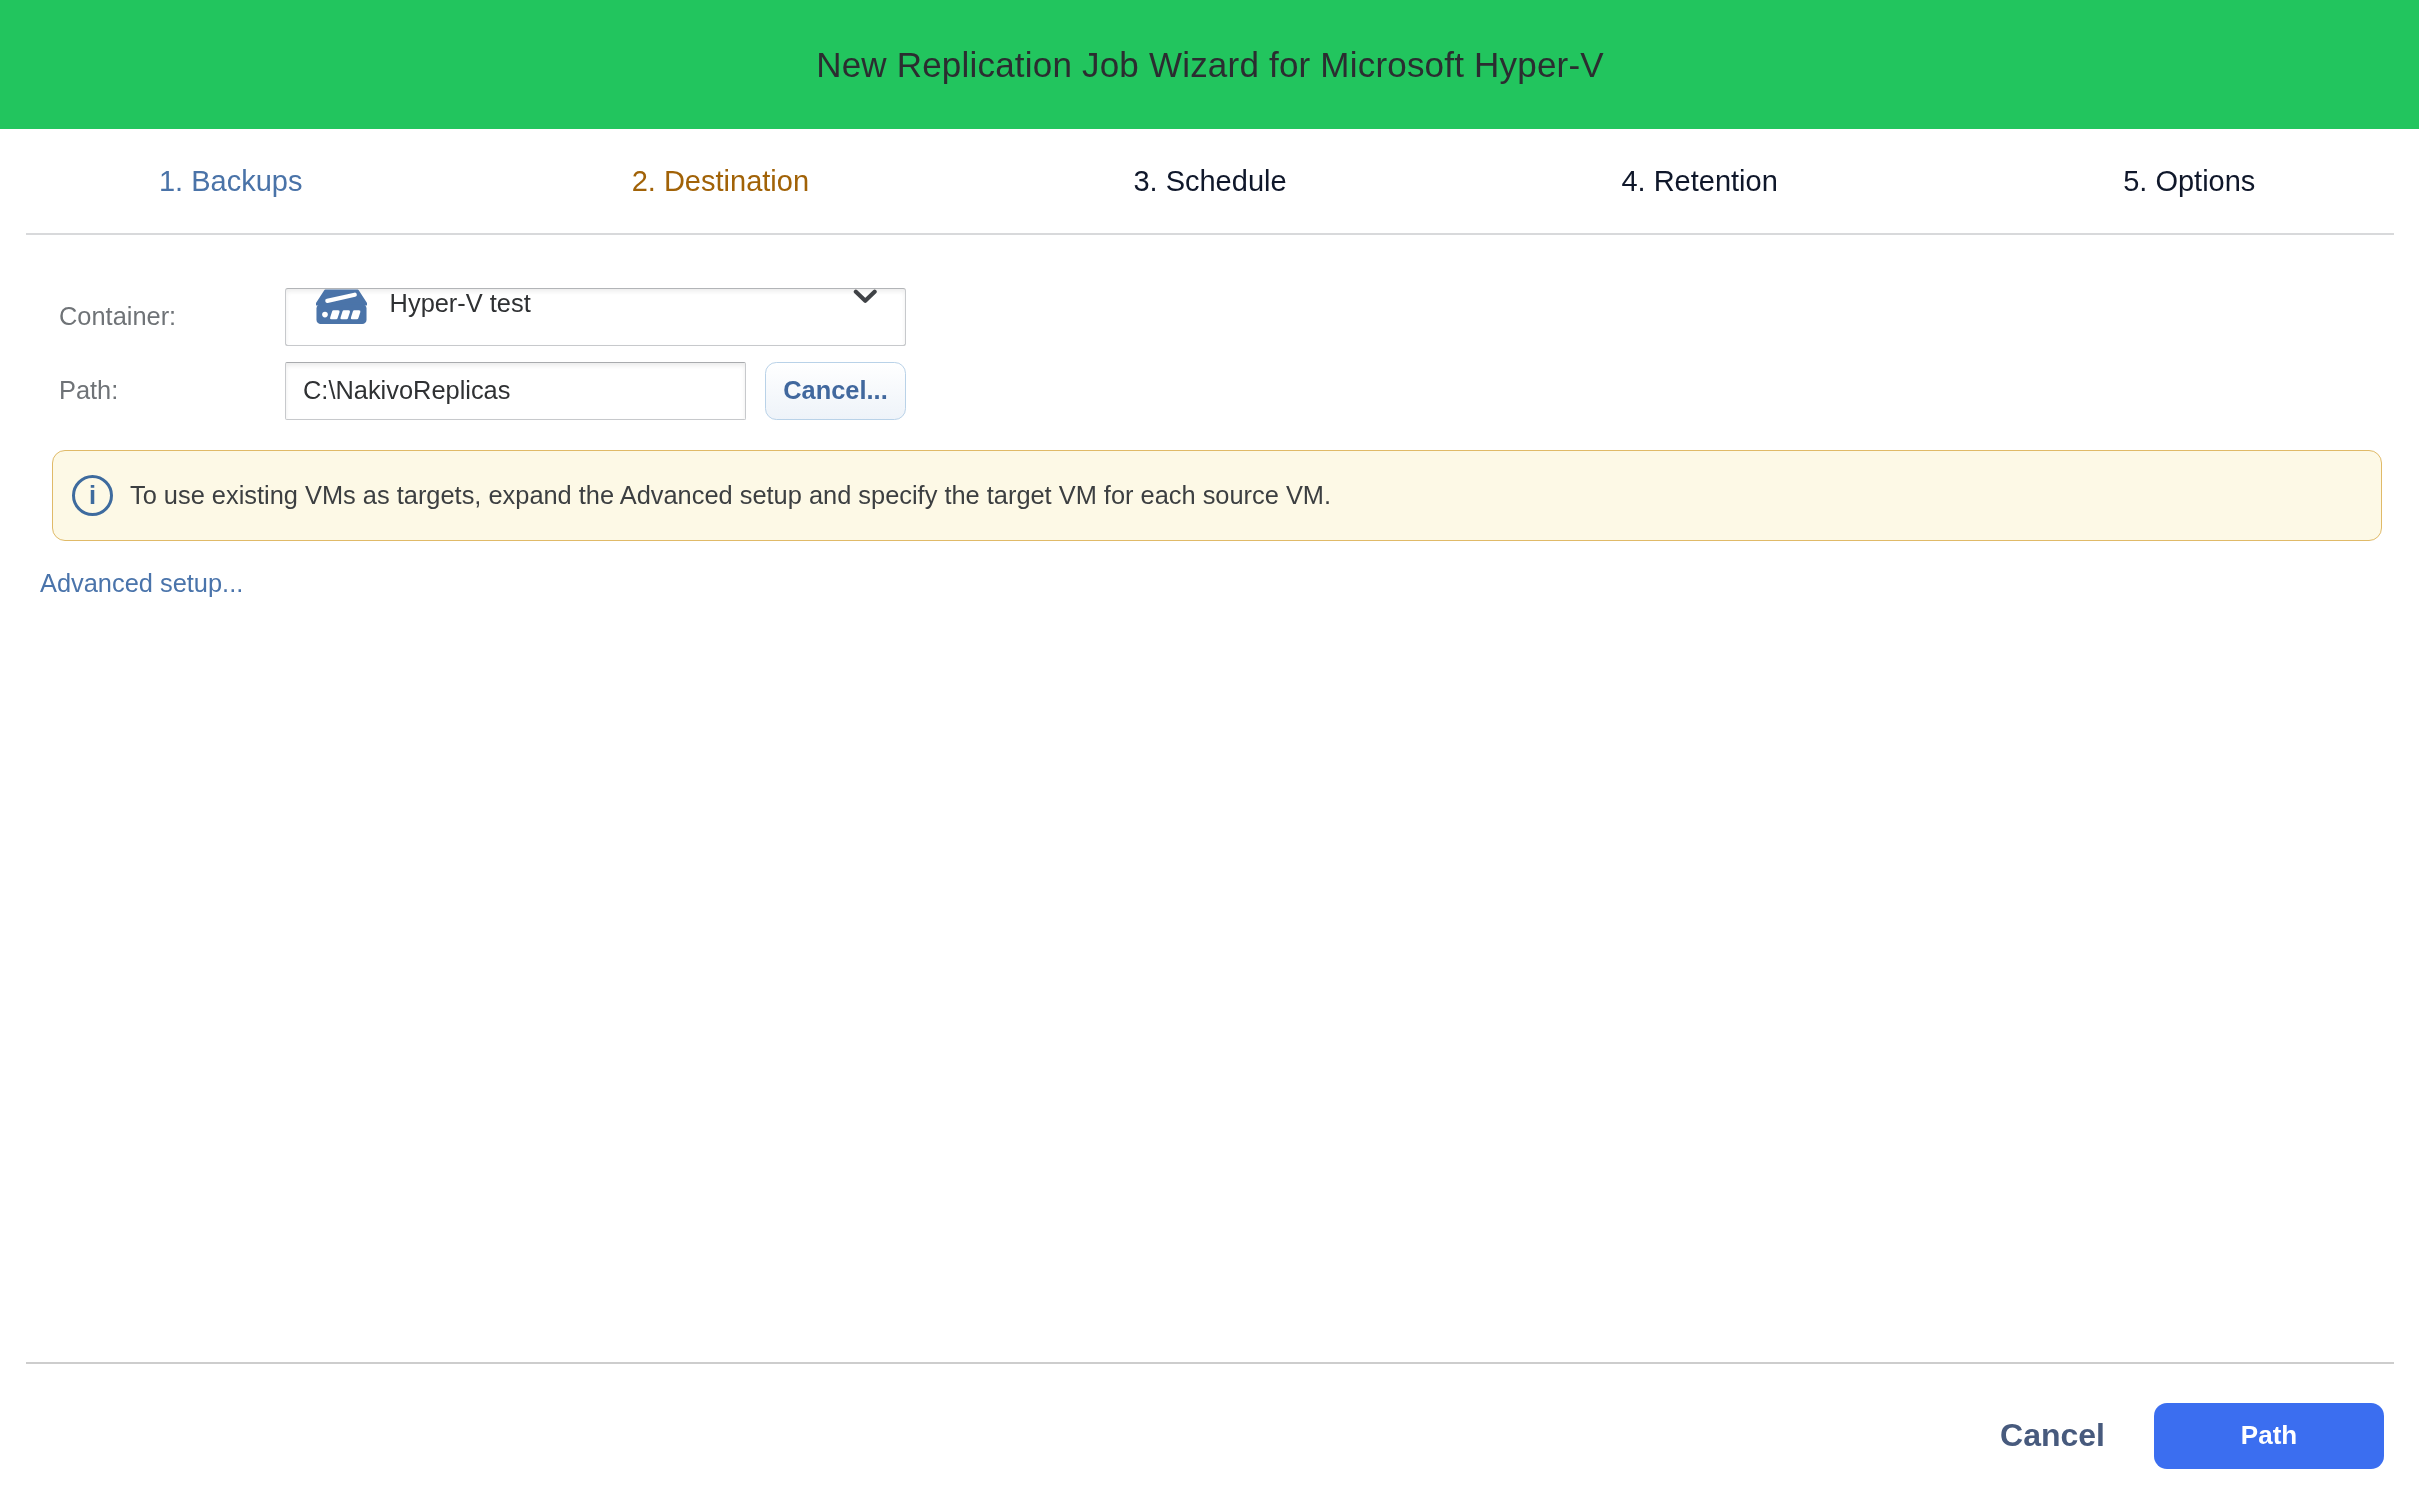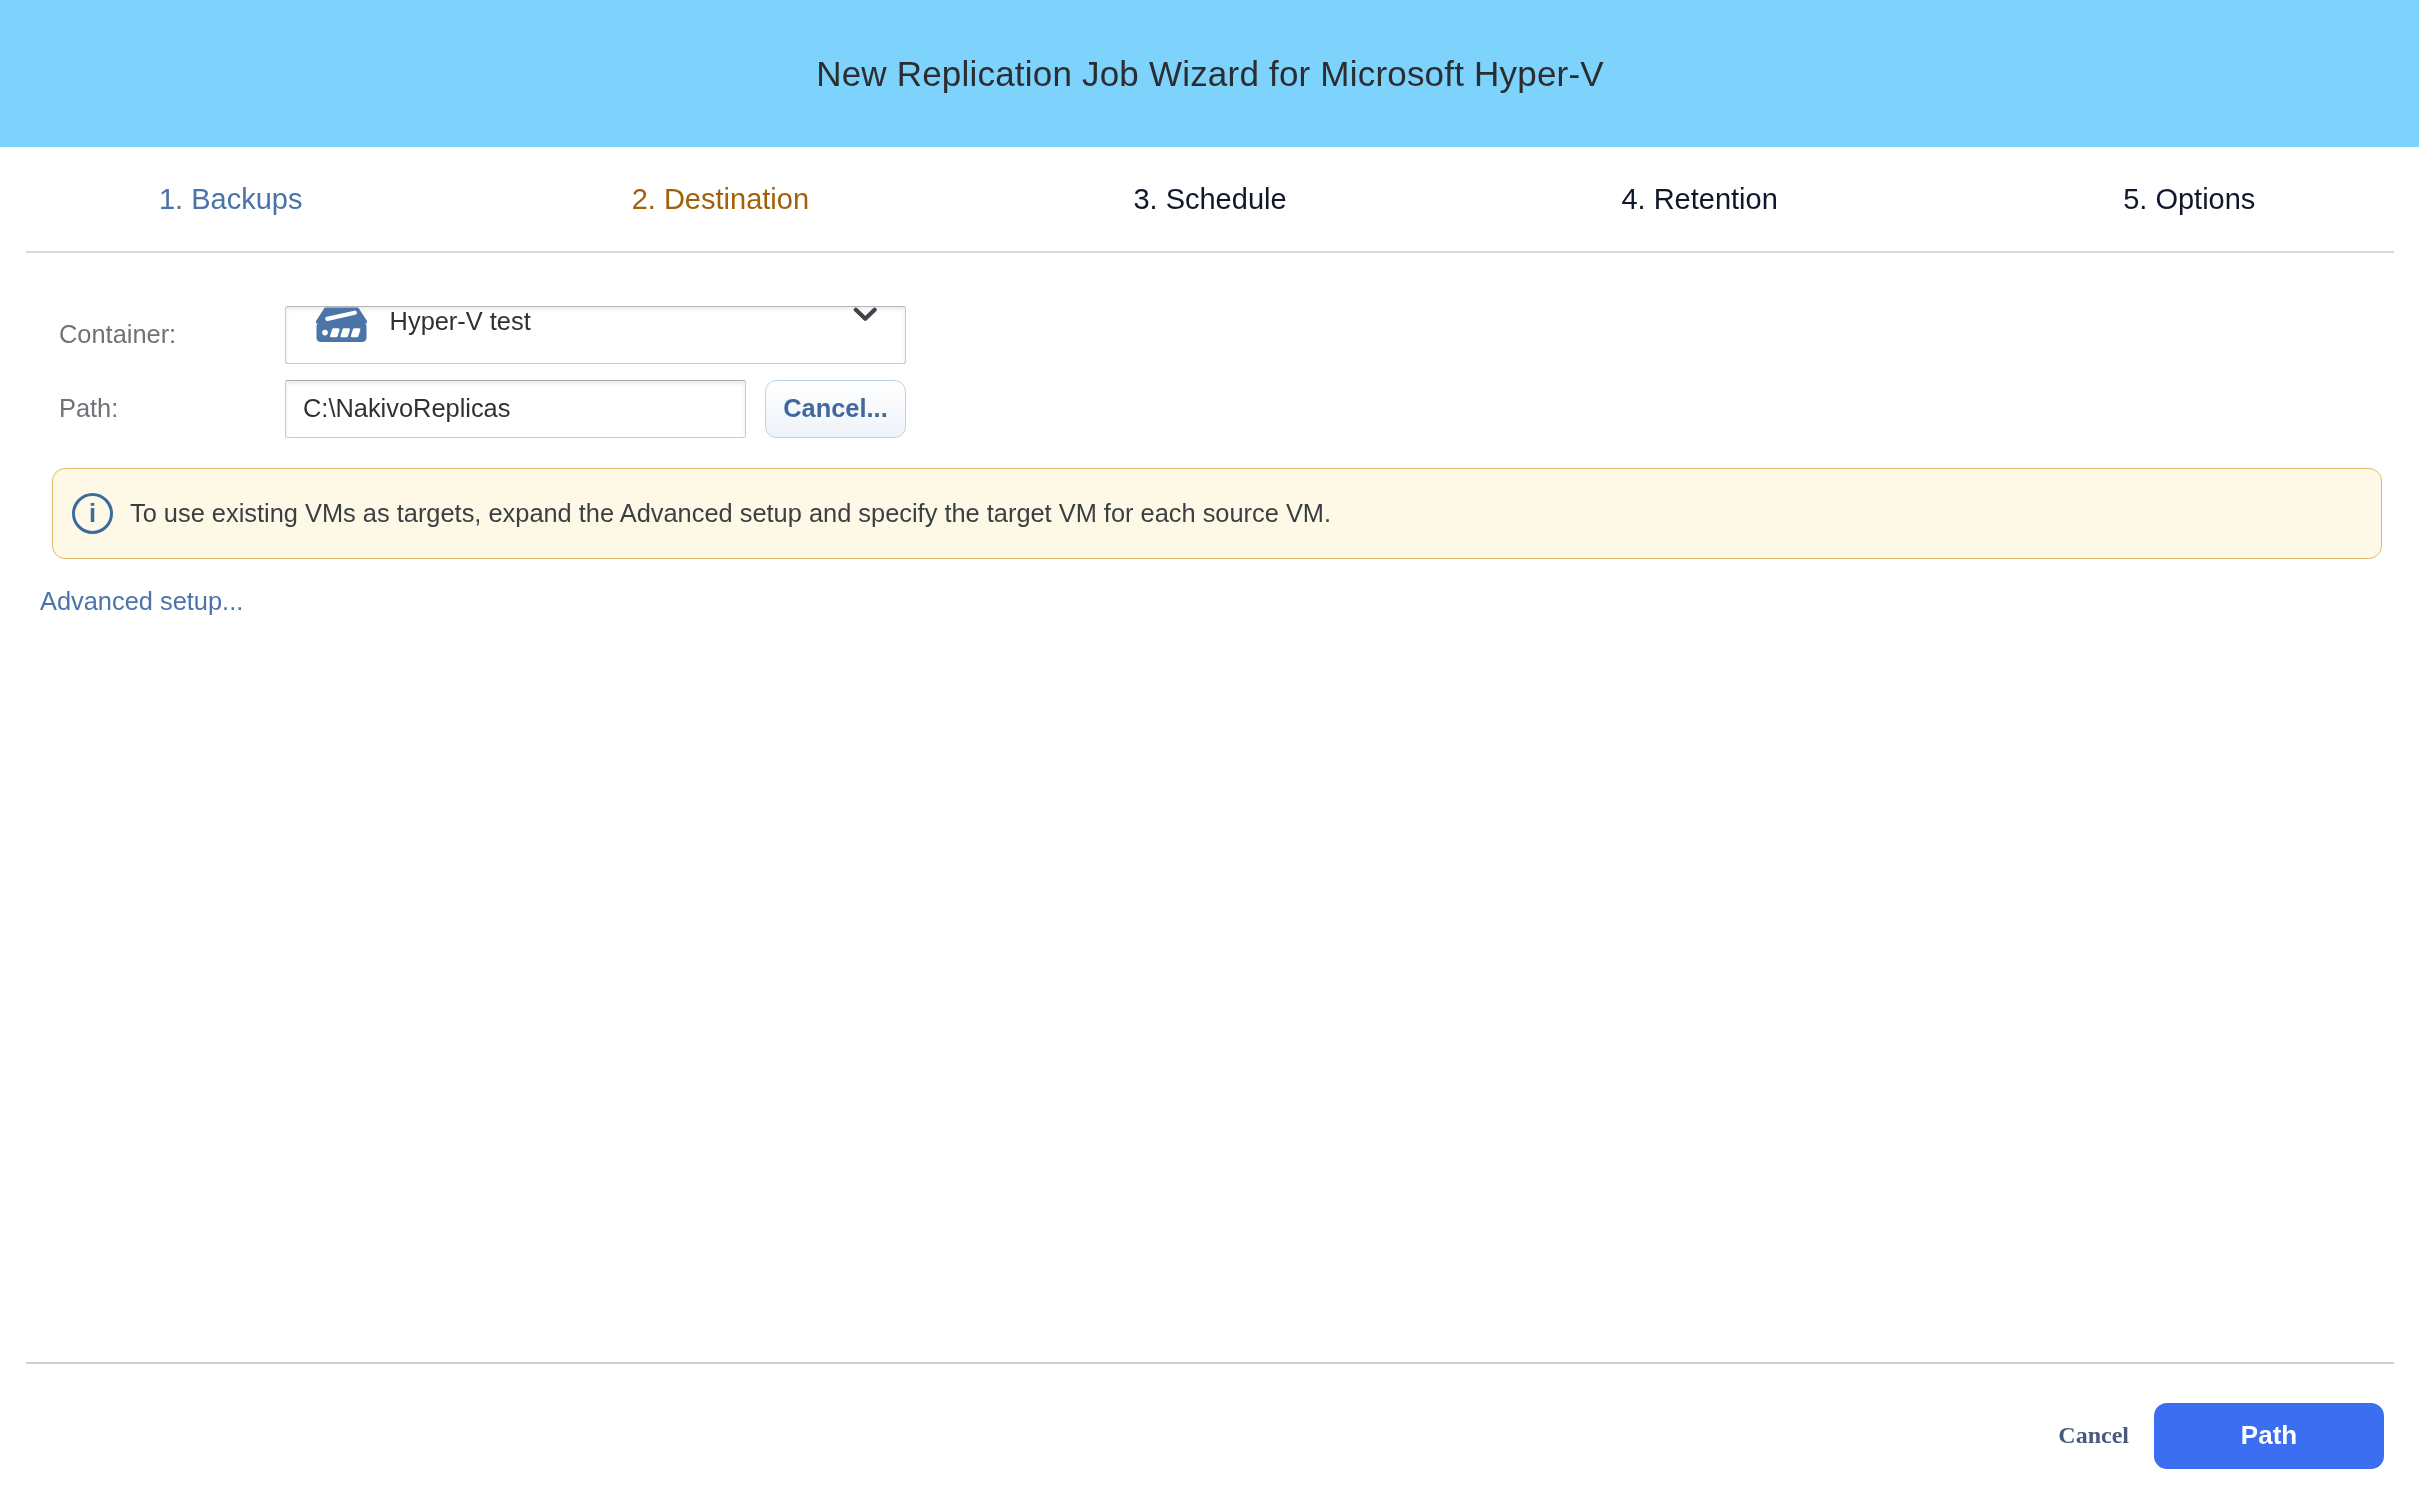--- a/index.html
+++ b/index.html
@@ -8,21 +8,21 @@
     width: 2420px; height: 1507px;
     background: #ffffff;
     font-family: "Liberation Sans", sans-serif;
     color: #2f3133;
     overflow: hidden;
   }
   .window { position: relative; width: 2420px; height: 1507px; background: #fff; }
 
   
   .header {
-    height: 147px; background: #7dd3fc;
+    height: 129px; background: #22c55e;
     display: flex; align-items: center; justify-content: center;
   }
   .header-title { font-size: 35px; color: #2b2d30; letter-spacing: 0.2px; }
 
   
   .steps {
     height: 104px; display: flex; align-items: center;
     padding: 0 9.4px;
     gap: 47px;
   }
@@ -109,23 +109,23 @@
     position: absolute; left: 26px; right: 26px; bottom: 143px;
     height: 1.9px; background: #cdcdcd;
   }
   .footer {
     position: absolute; left: 0; right: 0; bottom: 0; height: 143px;
     display: flex; align-items: center; justify-content: flex-end;
     padding: 0 36px 0 0;
   }
   .cancel-btn {
     background: none; border: none;
-    font-family: Liberation Serif, serif;
-    font-size: 24px; font-weight: bold; color: #475a7d;
-    margin-right: 19px; cursor: pointer;
+    font-family: Liberation Sans, sans-serif;
+    font-size: 32px; font-weight: bold; color: #475a7d;
+    margin-right: 43px; cursor: pointer;
   }
   .next-btn {
     width: 230px; height: 66px;
     background: #3b6ef0; border: none; border-radius: 13px;
     color: #ffffff; font-weight: bold; font-size: 26px;
     font-family: "Liberation Sans", sans-serif;
     cursor: pointer;
   }
 </style>
 </head>

